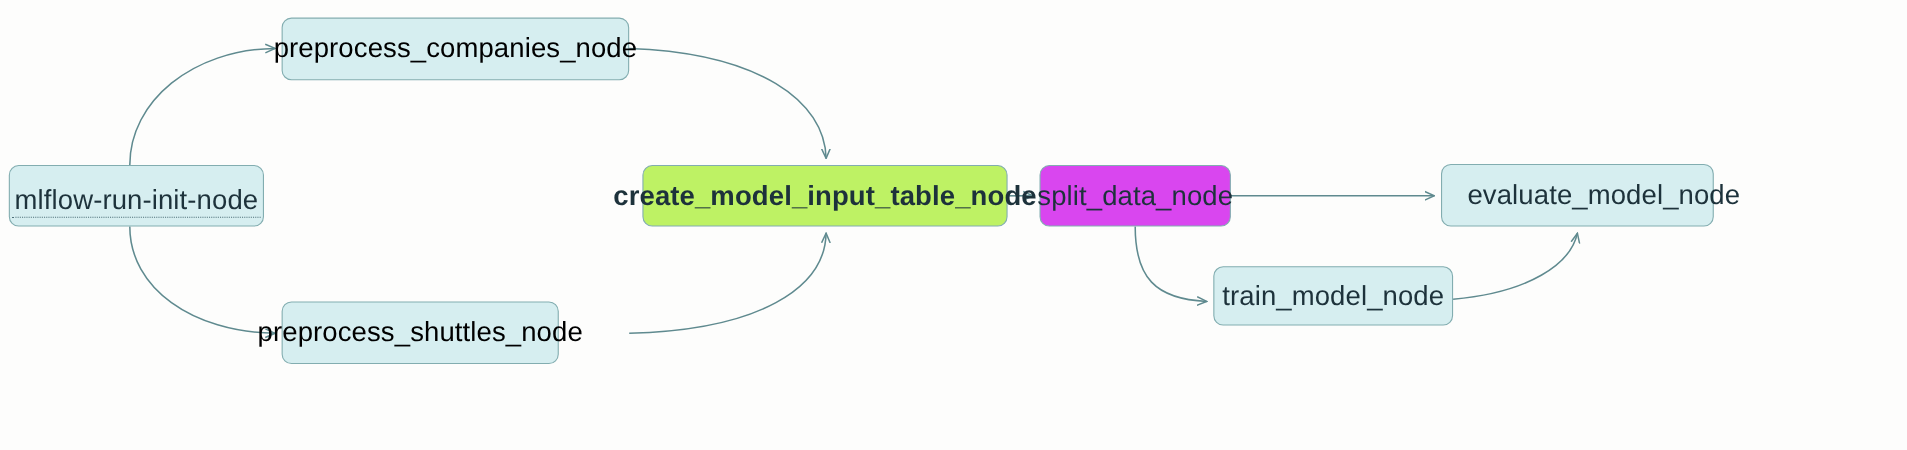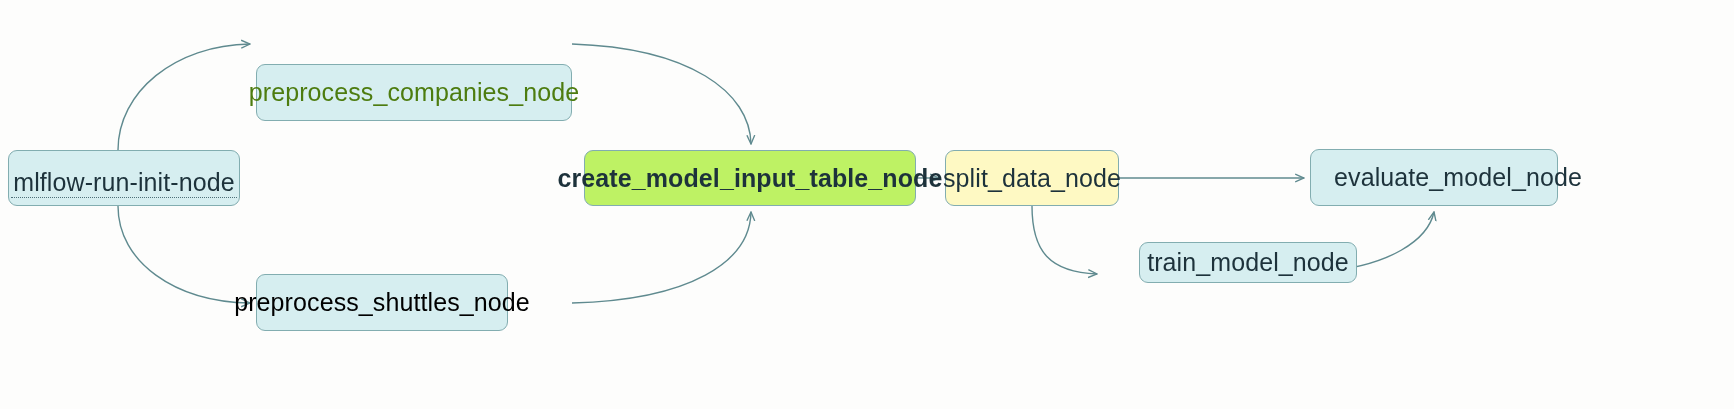--- a/index.html
+++ b/index.html
@@ -68,37 +68,37 @@
         <path d="M 1119,178 L 1304,178" marker-end="url(#arrowhead)"></path>
         <path d="M 1032,206 C 1032,252 1050,272 1097,274" marker-end="url(#arrowhead)"></path>
         <path d="M 1321,272 C 1390,266 1428,240 1434,212" marker-end="url(#arrowhead)"></path>
       </g>
   </svg>
 
   <div class="node" style="left: 8px; top: 150px; width: 232px; height: 56px; background: rgb(214, 238, 240); border-color: rgb(130, 173, 176); color: rgb(29, 50, 59);">
     <span class="node-label dotted-underline">mlflow-run-init-node</span>
   </div>
 
-  <div class="node" style="left: 256px; top: 16px; width: 316px; height: 57px; background: rgb(214, 238, 240); border-color: rgb(130, 173, 176); color: #4d7c0f; margin-top: 48px;">
+  <div class="node" style="left: 256px; top: 16px; width: 316px; height: 57px; background: rgb(214, 238, 240); border-color: rgb(130, 173, 176); color: #000000;">
     <span class="node-label">preprocess_companies_node</span>
   </div>
 
   <div class="node" style="left: 256px; top: 274px; width: 252px; height: 57px; background: rgb(214, 238, 240); border-color: rgb(130, 173, 176); color: #000000;">
     <span class="node-label">preprocess_shuttles_node</span>
   </div>
 
   <div class="node" style="left: 584px; top: 150px; width: 332px; height: 56px; background: #bef264; border-color: rgb(130, 173, 176); color: rgb(29, 50, 59); font-weight: bold;">
     <span class="node-label">create_model_input_table_node</span>
   </div>
 
-  <div class="node" style="left: 945px; top: 150px; width: 174px; height: 56px; background: #fef9c3; border-color: rgb(130, 173, 176); color: rgb(29, 50, 59);">
+  <div class="node" style="left: 945px; top: 150px; width: 174px; height: 56px; background: #d946ef; border-color: rgb(130, 173, 176); color: rgb(29, 50, 59);">
     <span class="node-label">split_data_node</span>
   </div>
 
-  <div class="node" style="left: 1139px; top: 242px; width: 218px; height: 41px; background: rgb(214, 238, 240); border-color: rgb(130, 173, 176); color: rgb(29, 50, 59);">
+  <div class="node" style="left: 1103px; top: 242px; width: 218px; height: 54px; background: rgb(214, 238, 240); border-color: rgb(130, 173, 176); color: rgb(29, 50, 59);">
     <span class="node-label">train_model_node</span>
   </div>
 
   <div class="node" style="left: 1310px; top: 149px; width: 248px; height: 57px; background: rgb(214, 238, 240); border-color: rgb(130, 173, 176); color: rgb(29, 50, 59); padding-left: 48px;">
     <span class="node-label">evaluate_model_node</span>
   </div>
 
 </div>
 
 </body></html>

